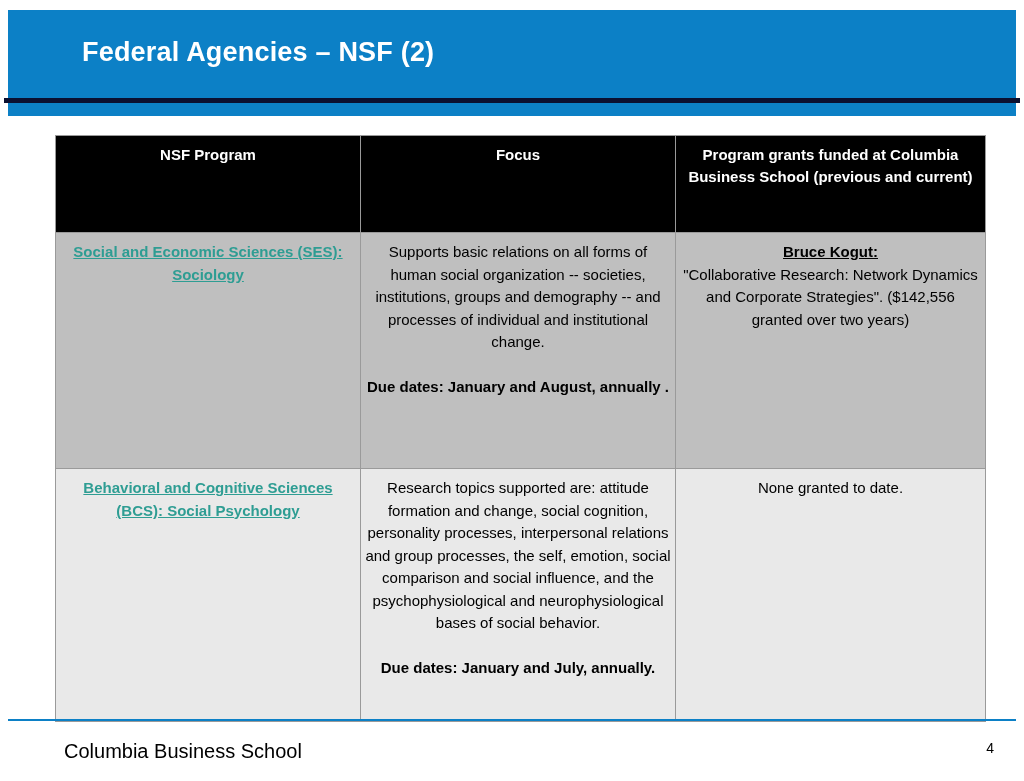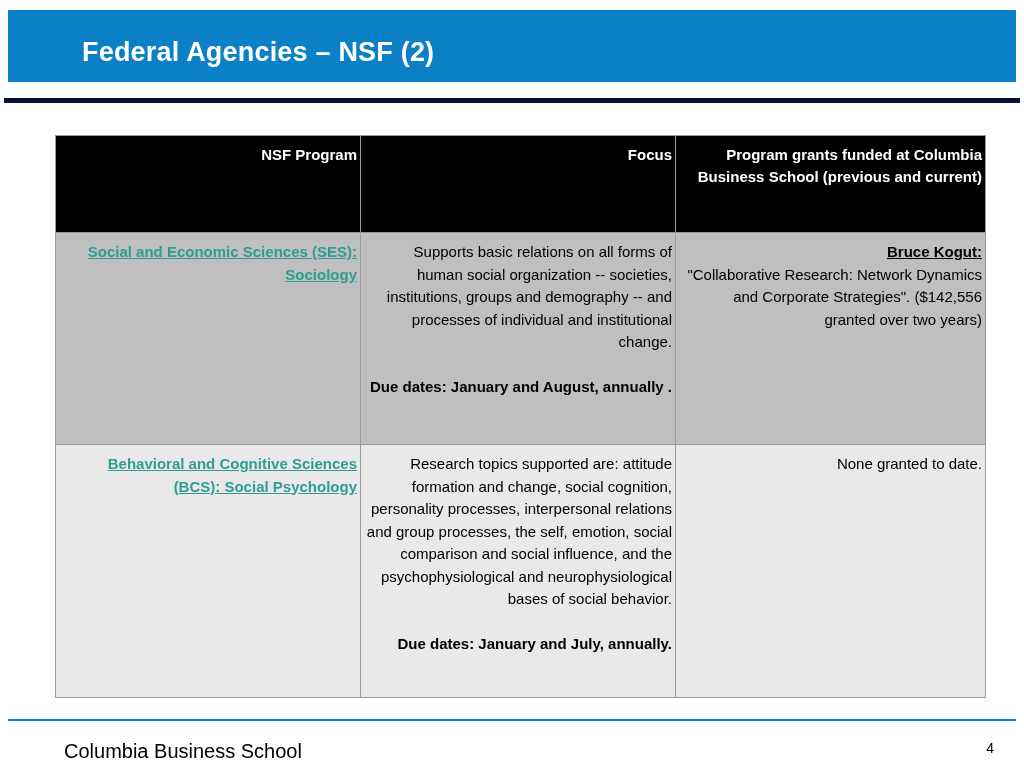--- a/index.html
+++ b/index.html
@@ -9,21 +9,21 @@
     background: #ffffff;
     font-family: "Liberation Sans", sans-serif;
     color: #000000;
     overflow: hidden;
   }
 
   
   .title-bar {
     position: absolute;
     left: 8px; right: 8px; top: 10px;
-    height: 72px;
+    height: 106px;
     background: #0c80c6;
   }
   .title-bar h1 {
     padding: 27px 0 0 74px;
     font-size: 27px;
     font-weight: bold;
     color: #ffffff;
     letter-spacing: 0.2px;
   }
   .title-underline {
@@ -42,32 +42,32 @@
     table-layout: fixed;
     font-size: 15px;
     line-height: 1.5;
   }
   .grants-table col.c1 { width: 305px; }
   .grants-table col.c2 { width: 315px; }
   .grants-table col.c3 { width: 310px; }
   .grants-table th, .grants-table td {
     border: 1px solid #9a9a9a;
     vertical-align: top;
-    text-align: right;
+    text-align: center;
     padding: 8px 3px;
   }
   .grants-table thead tr { height: 97px; }
   .grants-table thead th {
     background: #000000;
     color: #ffffff;
     font-weight: bold;
     font-size: 15px;
     line-height: 1.45;
   }
-  tr.row-dark  { background: #bfbfbf; height: 212px; margin-left: 8px; }
+  tr.row-dark  { background: #bfbfbf; height: 236px; margin-left: 8px; }
   tr.row-light { background: #e9e9e9; height: 253px; border-radius: 15px; }
 
   .program-link {
     color: #2e9d93;
     font-weight: bold;
     text-decoration: underline;
     cursor: pointer;
   }
   .cell-focus p, .cell-grant p { margin: 0; }
   .due { font-weight: bold; margin-top: 22px !important; }

